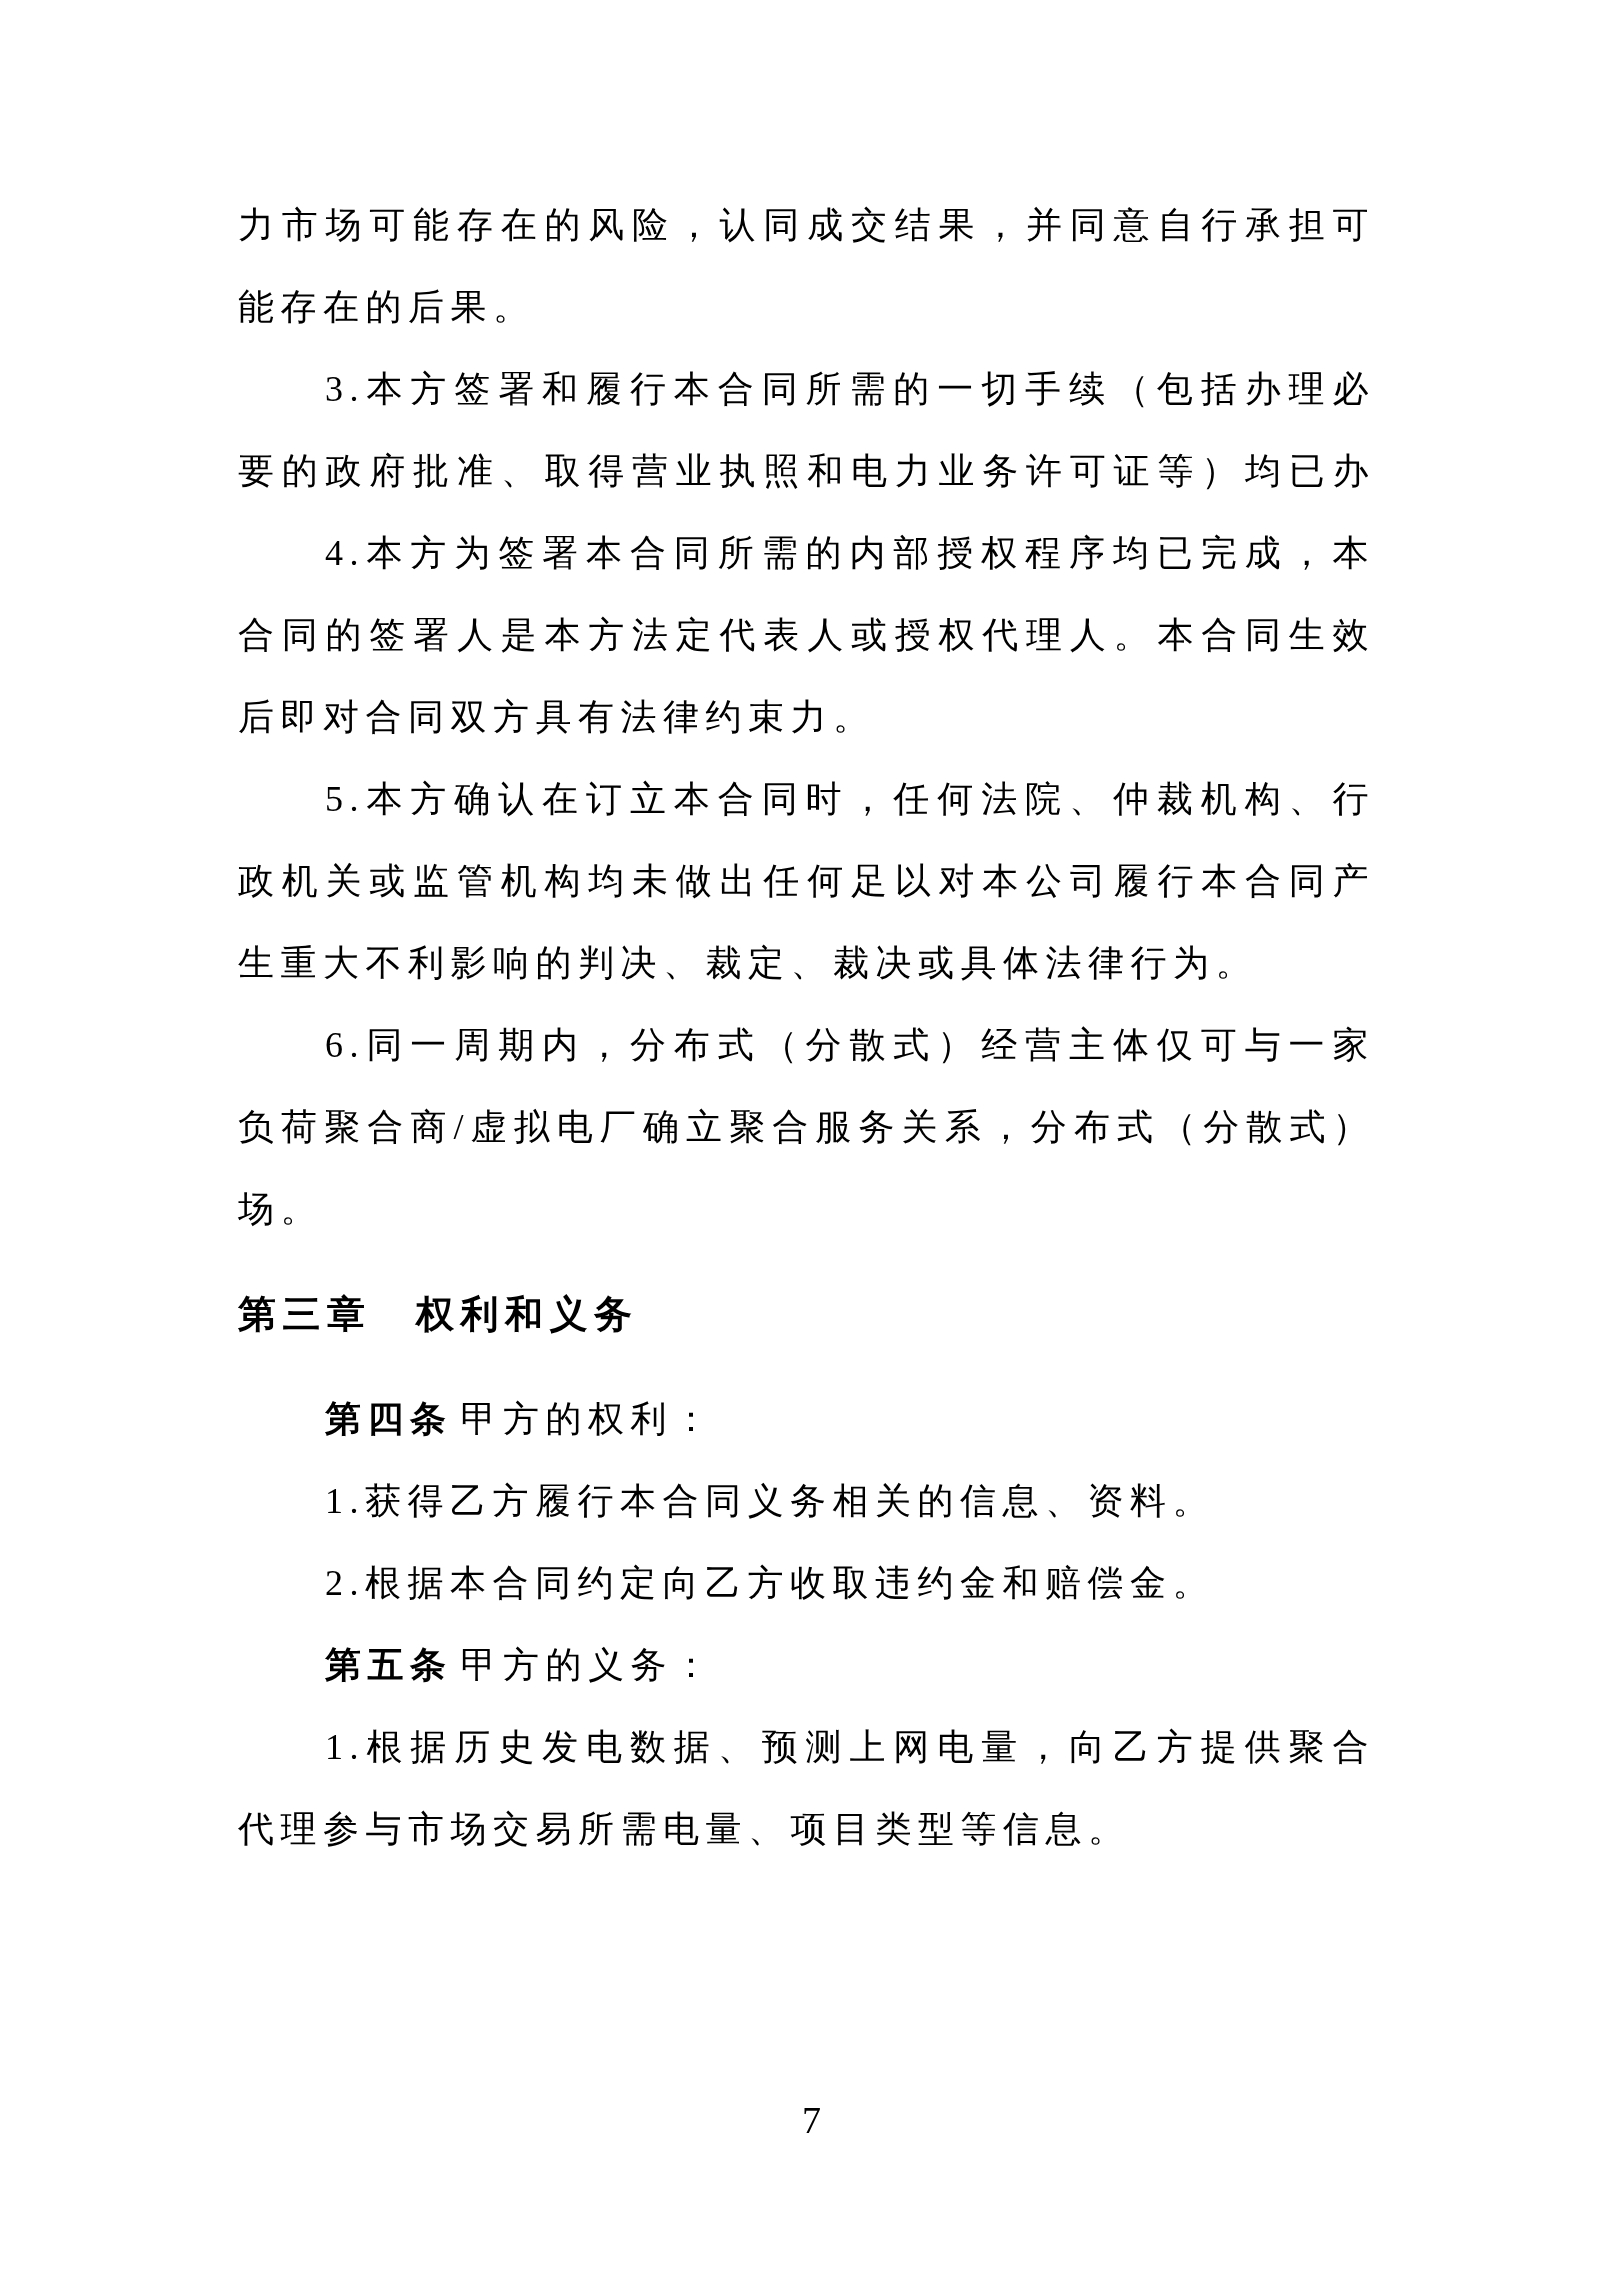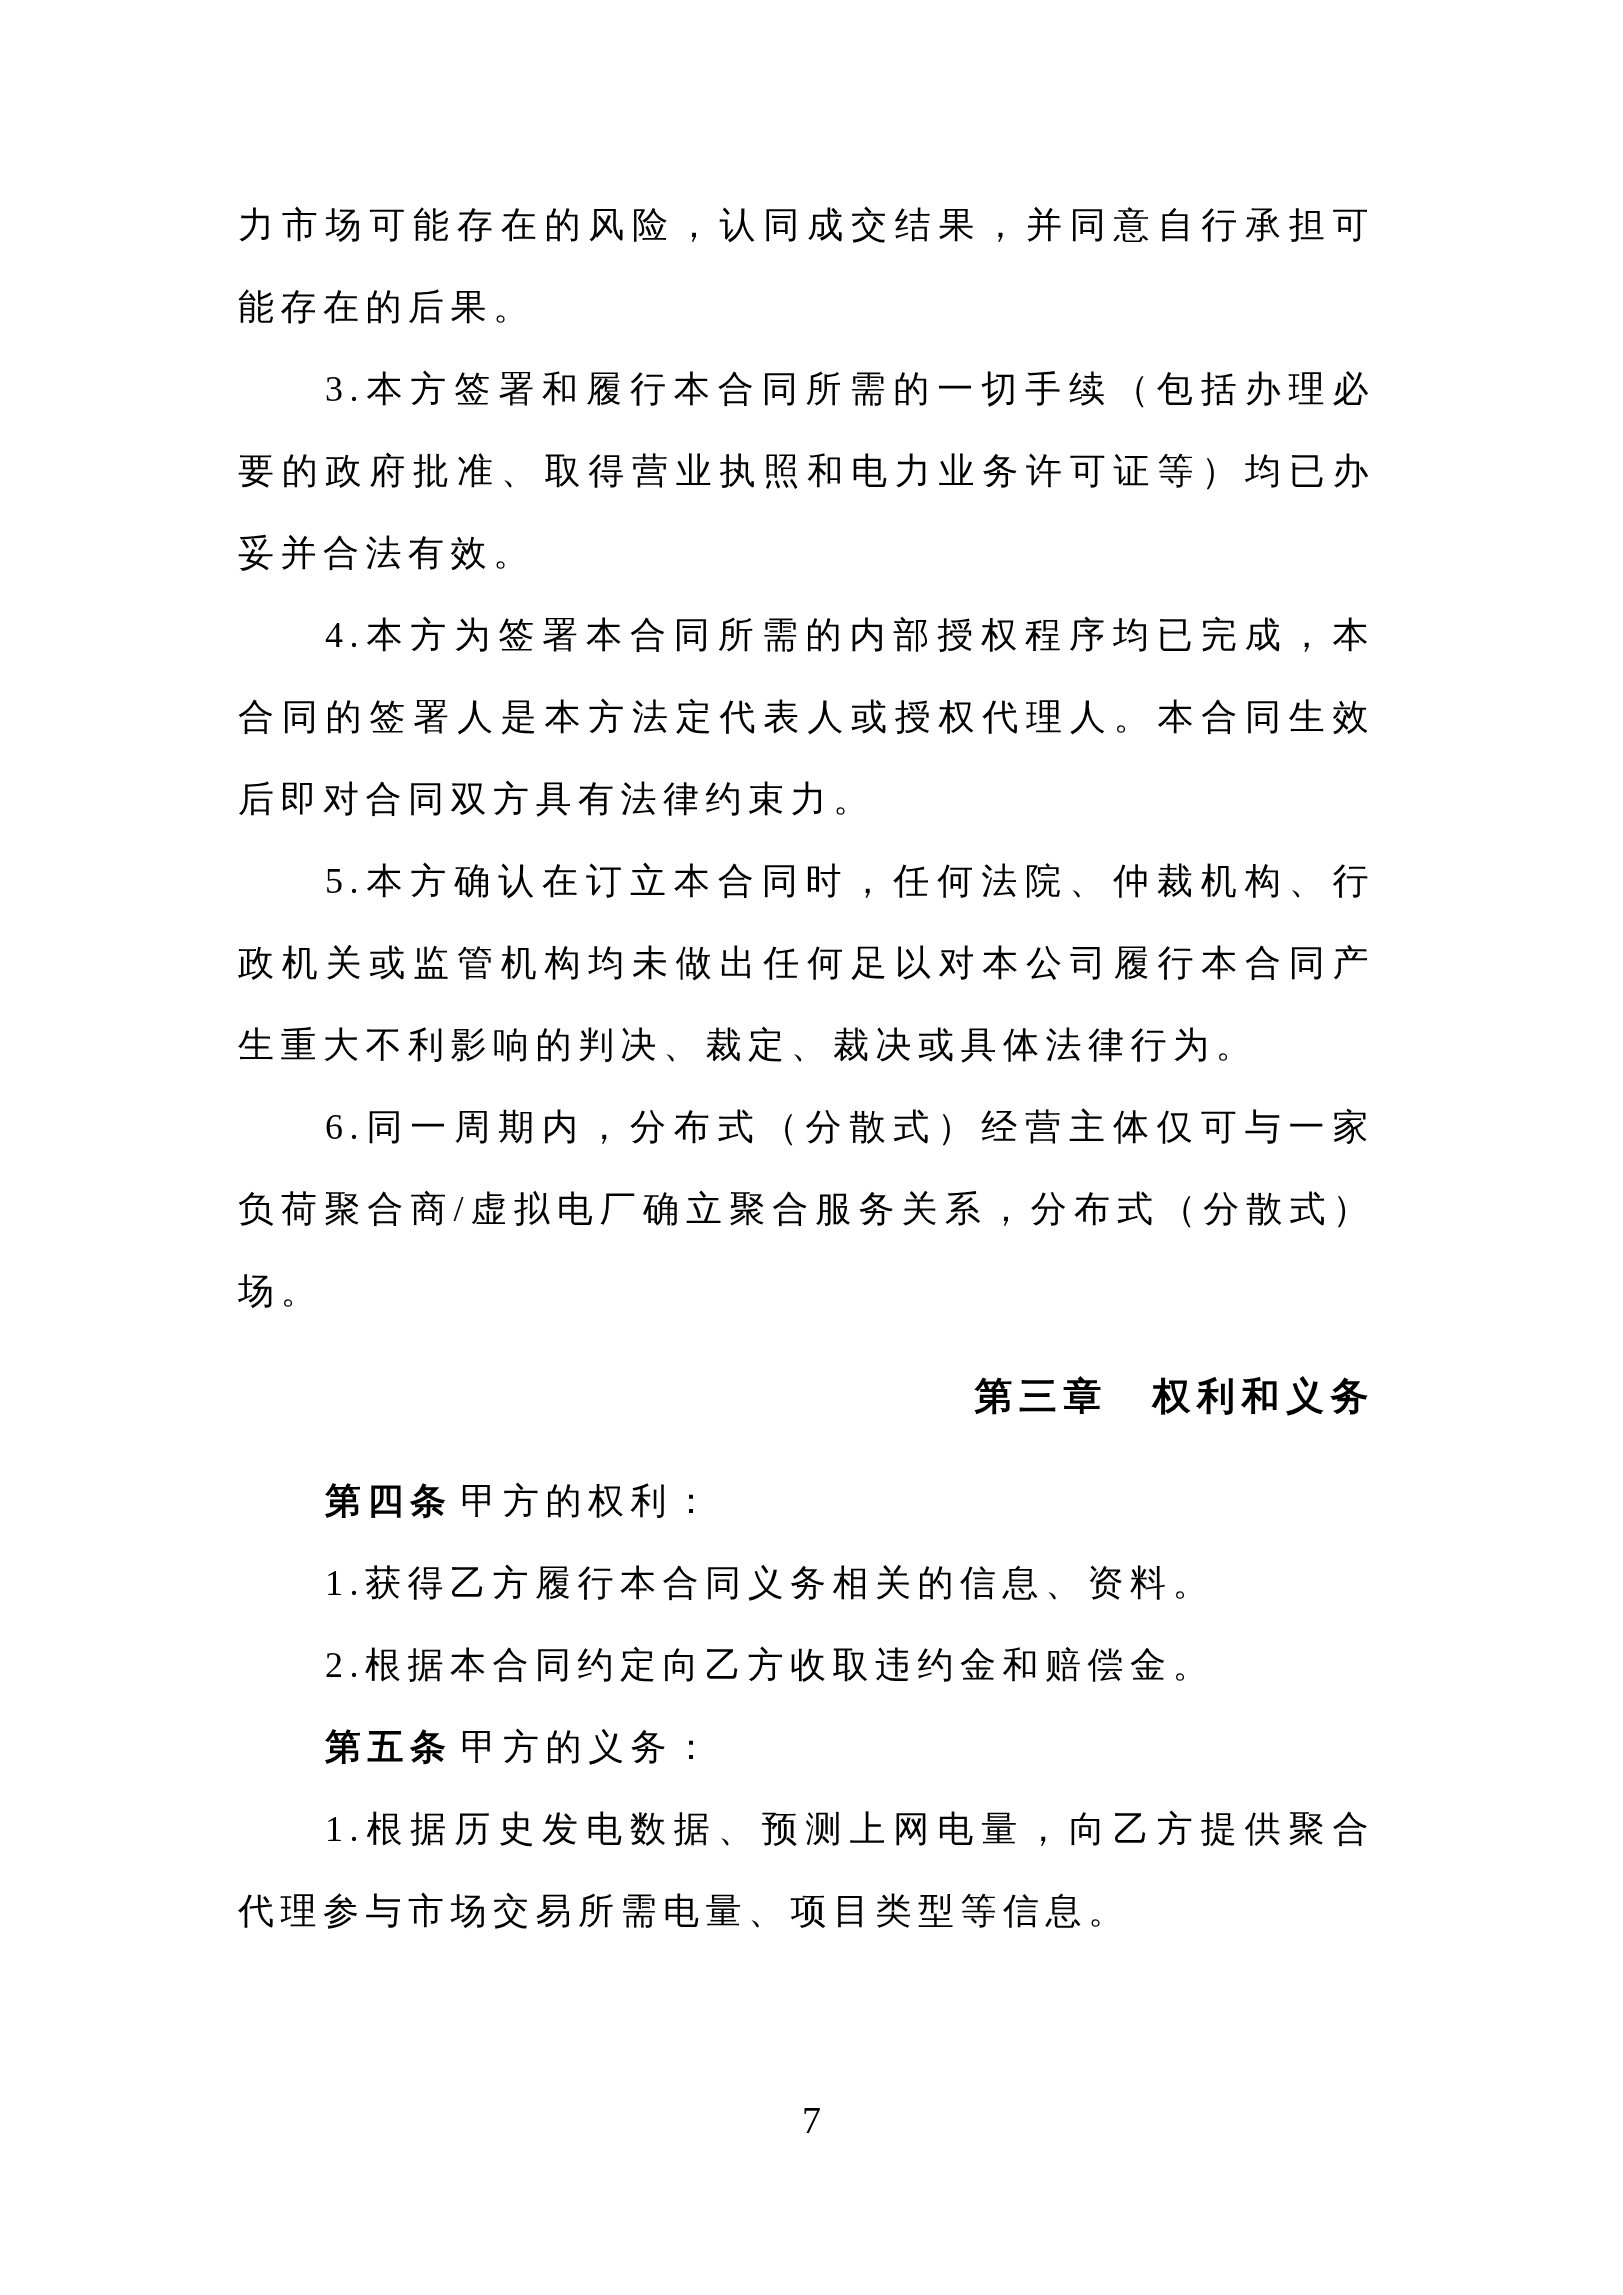--- a/index.html
+++ b/index.html
@@ -29,21 +29,21 @@
     text-align: left;
   }
   .line.fill {
     text-align: justify;
     text-align-last: justify;
   }
   .line.indent {
     padding-left: 87px;
   }
   .chapter-heading {
-    text-align: right;
+    text-align: left;
     font-weight: bold;
     font-size: 38px;
     margin-top: 23px;
     margin-bottom: 23px;
   }
   .bold {
     font-weight: bold;
   }
   .part-gap {
     margin-left: 8px;
@@ -60,21 +60,20 @@
 </style>
 </head>
 <body>
 
 <div class="page">
   <div class="content" id="content">
       <div class="line fill">力市场可能存在的风险，认同成交结果，并同意自行承担可</div>
       <div class="line">能存在的后果。</div>
       <div class="line fill indent">3.本方签署和履行本合同所需的一切手续（包括办理必</div>
       <div class="line fill">要的政府批准、取得营业执照和电力业务许可证等）均已办</div>
-      <div class="line">妥并合法有效。</div>
       <div class="line fill indent">4.本方为签署本合同所需的内部授权程序均已完成，本</div>
       <div class="line fill">合同的签署人是本方法定代表人或授权代理人。本合同生效</div>
       <div class="line">后即对合同双方具有法律约束力。</div>
       <div class="line fill indent">5.本方确认在订立本合同时，任何法院、仲裁机构、行</div>
       <div class="line fill">政机关或监管机构均未做出任何足以对本公司履行本合同产</div>
       <div class="line">生重大不利影响的判决、裁定、裁决或具体法律行为。</div>
       <div class="line fill indent">6.同一周期内，分布式（分散式）经营主体仅可与一家</div>
       <div class="line fill">负荷聚合商/虚拟电厂确立聚合服务关系，分布式（分散式）</div>
       <div class="line">场。</div>
       <div class="line chapter-heading">第三章　权利和义务</div>

